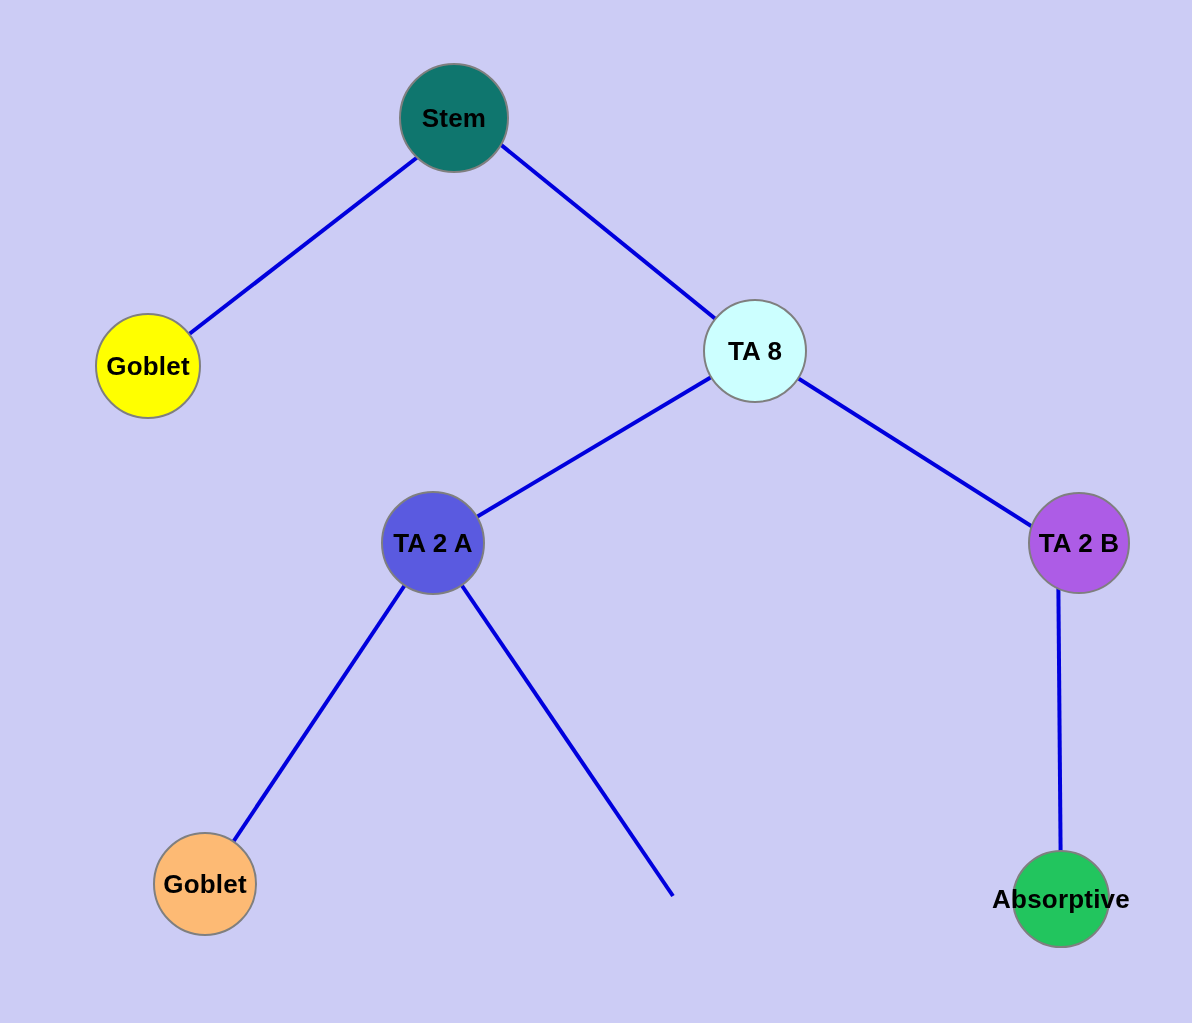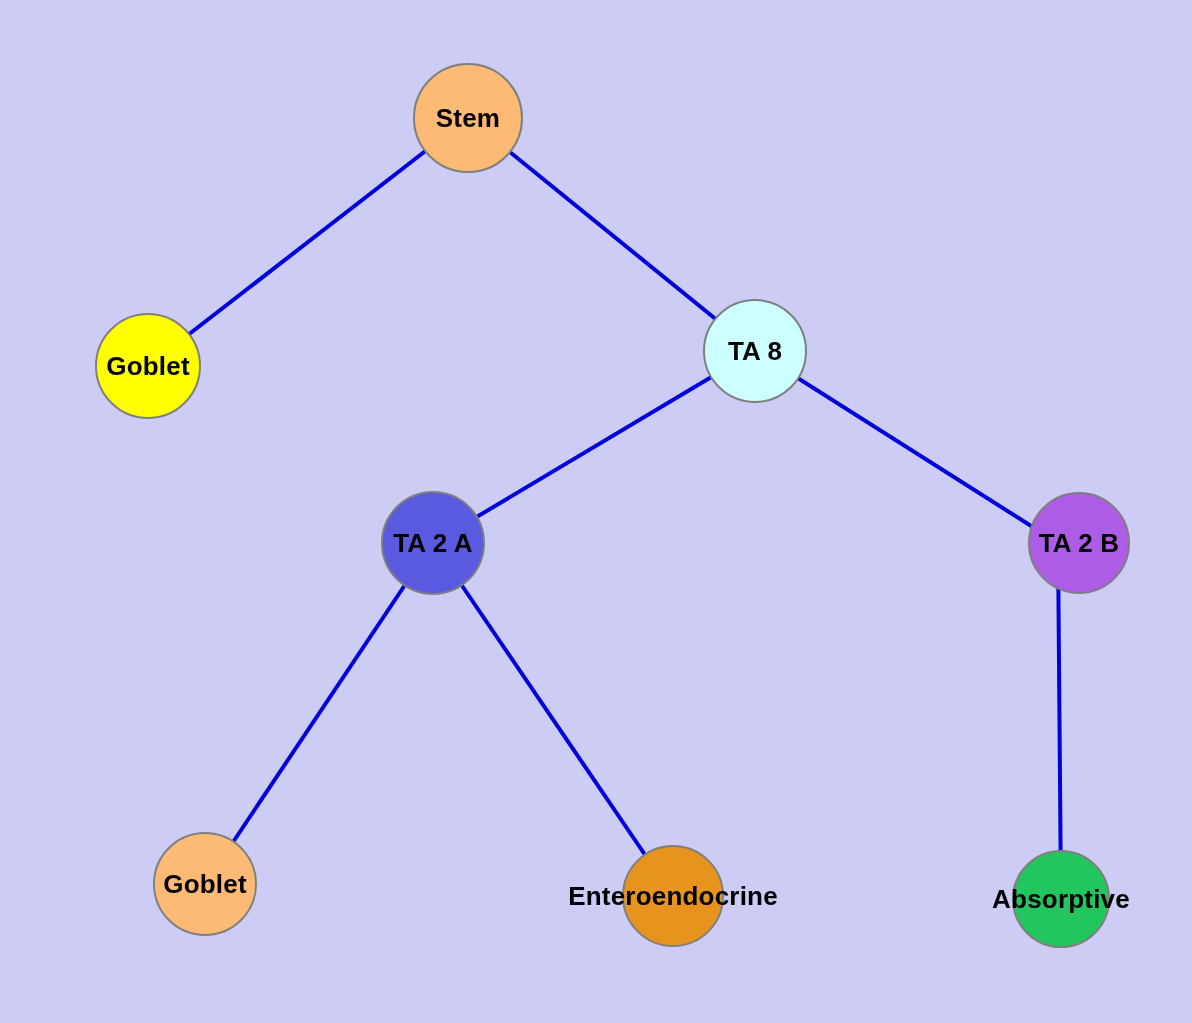--- a/index.html
+++ b/index.html
@@ -46,21 +46,21 @@
   <svg id="edges-layer" width="1192" height="1023">
       <line x1="468" y1="118" x2="148" y2="366" stroke="#0000dd" stroke-width="4"></line>
       <line x1="468" y1="118" x2="755" y2="351" stroke="#0000dd" stroke-width="4"></line>
       <line x1="755" y1="351" x2="433" y2="543" stroke="#0000dd" stroke-width="4"></line>
       <line x1="755" y1="351" x2="1058" y2="543" stroke="#0000dd" stroke-width="4"></line>
       <line x1="433" y1="543" x2="205" y2="884" stroke="#0000dd" stroke-width="4"></line>
       <line x1="433" y1="543" x2="673" y2="896" stroke="#0000dd" stroke-width="4"></line>
       <line x1="1058" y1="543" x2="1061" y2="899" stroke="#0000dd" stroke-width="4"></line>
     </svg>
 
-  <div class="node" style="left: 413px; top: 63px; width: 110px; height: 110px; background: #fdba74; border: 2px solid rgb(127, 127, 127);">
+  <div class="node" style="left: 399px; top: 63px; width: 110px; height: 110px; background: #0f766e; border: 2px solid rgb(127, 127, 127);">
     <span class="node-label">Stem</span>
   </div>
 
   <div class="node" style="left: 95px; top: 313px; width: 106px; height: 106px; background: rgb(255, 255, 0); border: 2px solid rgb(127, 127, 127);">
     <span class="node-label">Goblet</span>
   </div>
 
   <div class="node" style="left: 703px; top: 299px; width: 104px; height: 104px; background: rgb(204, 255, 255); border: 2px solid rgb(127, 127, 127);">
     <span class="node-label">TA 8</span>
   </div>
@@ -70,20 +70,17 @@
   </div>
 
   <div class="node" style="left: 1028px; top: 492px; width: 102px; height: 102px; background: rgb(173, 92, 230); border: 2px solid rgb(127, 127, 127);">
     <span class="node-label">TA 2 B</span>
   </div>
 
   <div class="node" style="left: 153px; top: 832px; width: 104px; height: 104px; background: #fdba74; border: 2px solid rgb(127, 127, 127);">
     <span class="node-label">Goblet</span>
   </div>
 
-  <div class="node" style="left: 622px; top: 845px; width: 102px; height: 102px; background: rgb(230, 148, 30); border: 2px solid rgb(127, 127, 127);">
-    <span class="node-label">Enteroendocrine</span>
-  </div>
 
   <div class="node" style="left: 1012px; top: 850px; width: 98px; height: 98px; background: #22c55e; border: 2px solid rgb(127, 127, 127);">
     <span class="node-label">Absorptive</span>
   </div>
 </div>
 
 </body></html>

